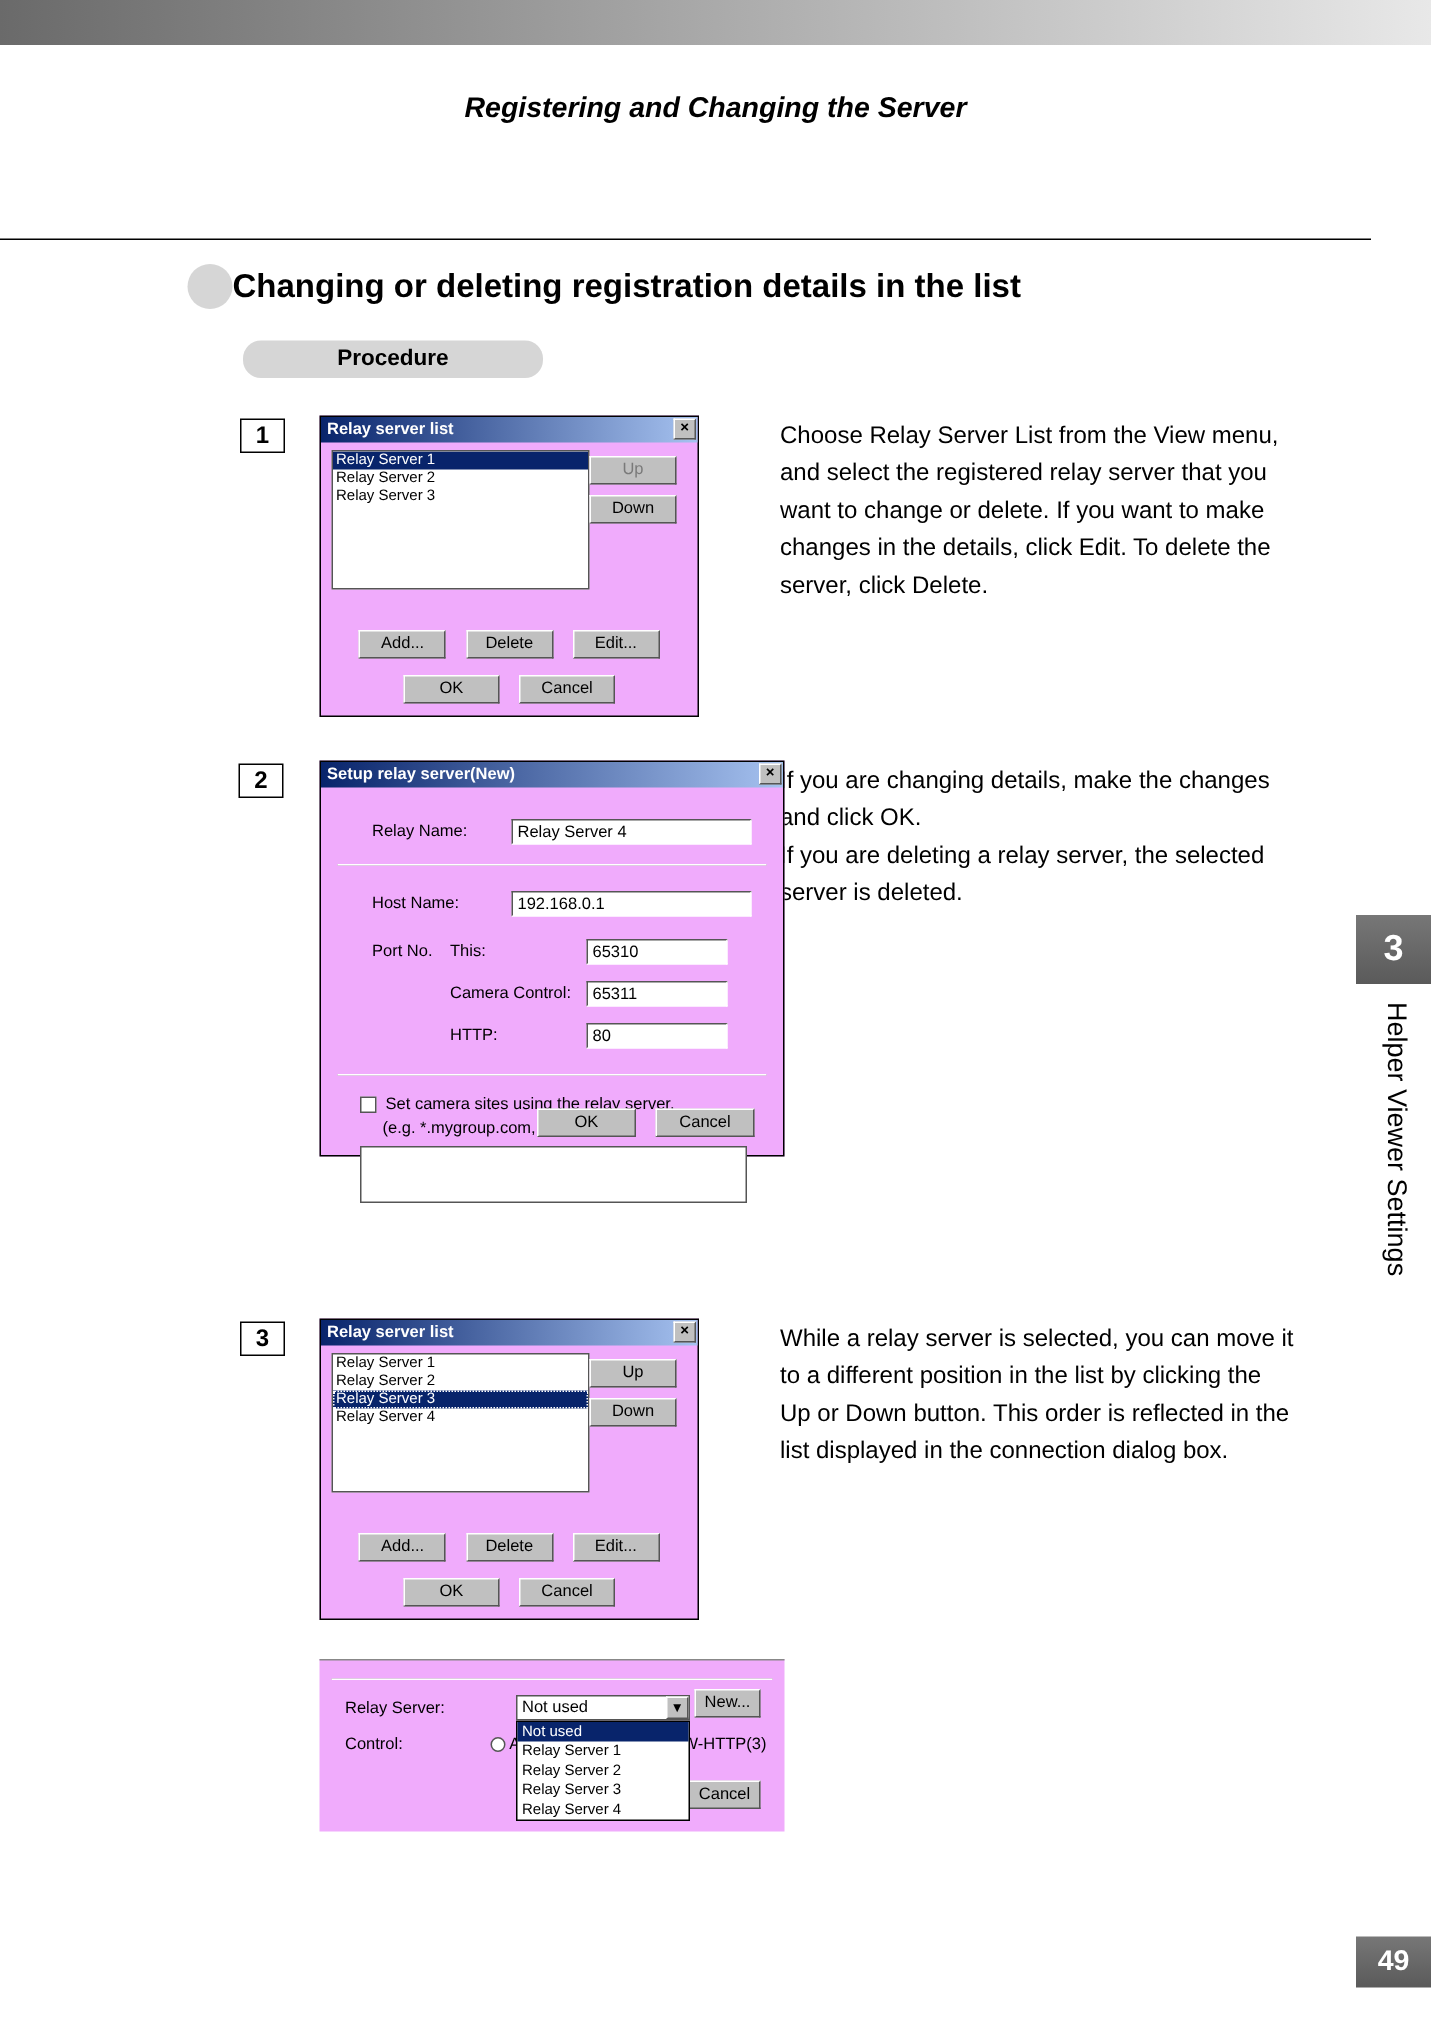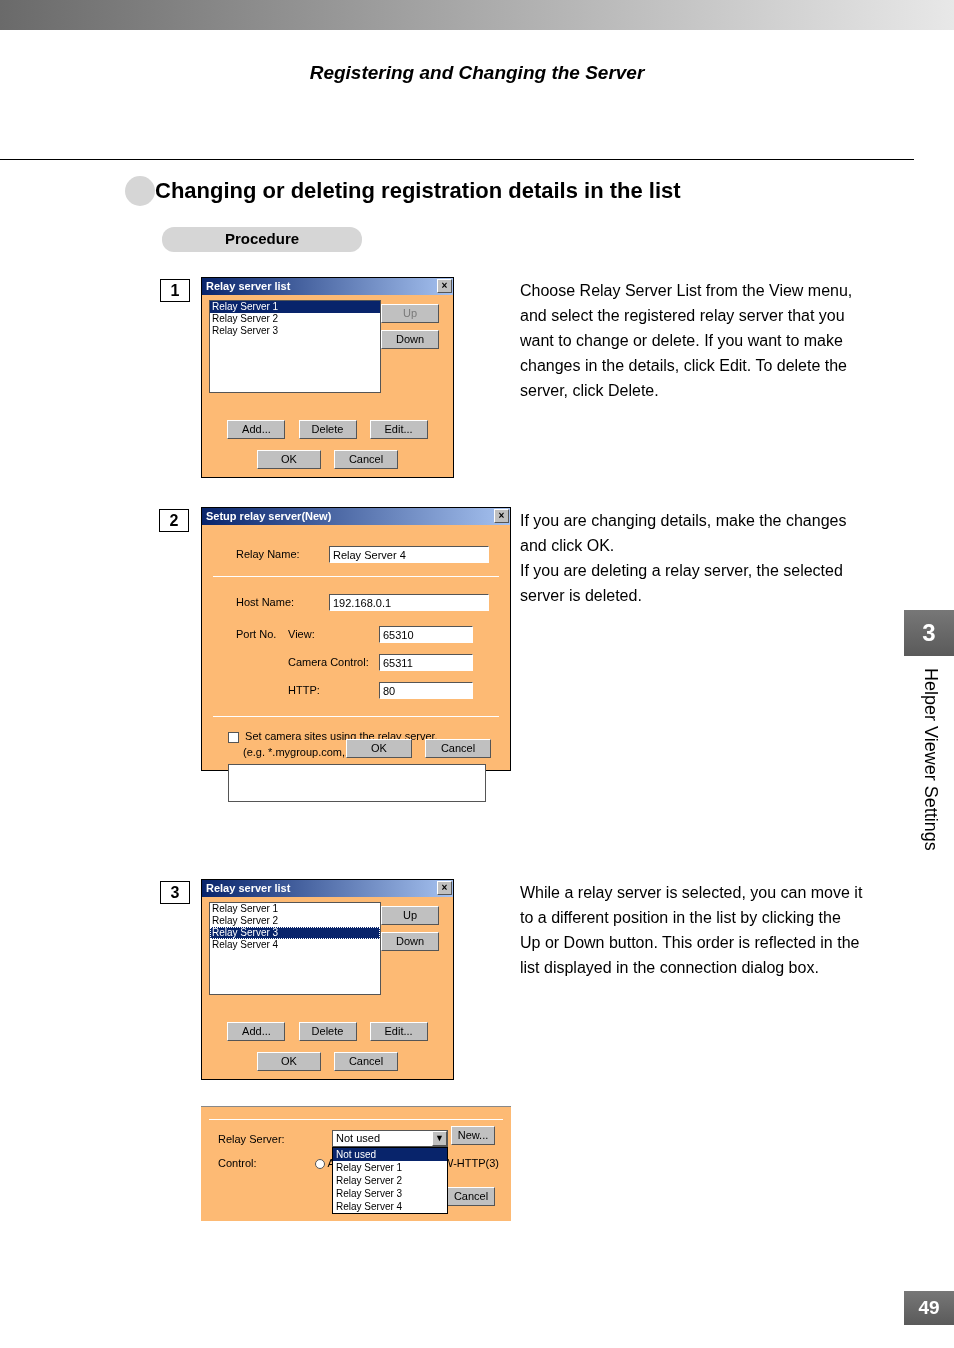--- a/index.html
+++ b/index.html
@@ -29,21 +29,21 @@
 
   
   .side-tab { position: absolute; right: 0; top: 610px; width: 50px; height: 710px; }
   .side-num-box { width: 50px; height: 46px; background: linear-gradient(to bottom, #777 0%, #5a5a5a 100%); color: #fff; text-align: center; line-height: 46px; font-size: 24px; font-weight: bold; }
   .side-label { width: 50px; height: 230px; writing-mode: vertical-rl; text-align: left; font-size: 18px; padding: 12px 13px 0 0; }
 
   
   .page-num-box { position: absolute; right: 0; bottom: 23px; width: 50px; height: 34px; background: linear-gradient(to bottom, #777 0%, #5a5a5a 100%); color: #fff; text-align: center; line-height: 34px; font-size: 19px; font-weight: bold; }
 
   
-  .dialog { position: absolute; background: #fdba74; border: 1px solid #000; font-family: Tahoma, Arial, sans-serif; font-size: 11px; color: #000; }
+  .dialog { position: absolute; background: #f0abfc; border: 1px solid #000; font-family: Tahoma, Arial, sans-serif; font-size: 11px; color: #000; margin-left: 12px; }
   .titlebar { height: 17px; background: linear-gradient(to right, #08246b 0%, #a6c2f0 100%); color: #fff; font-weight: bold; font-size: 11px; line-height: 17px; padding-left: 4px; position: relative; }
   .close-x { position: absolute; right: 1px; top: 1px; width: 15px; height: 14px; background: #c0c0c0; border: 1px solid #fff; border-right-color: #555; border-bottom-color: #555; text-align: center; line-height: 12px; font-weight: bold; font-size: 10px; color: #000; }
   .win-btn { display: inline-block; min-width: 58px; height: 19px; background: #c0c0c0; border: 1px solid #fff; border-right-color: #555; border-bottom-color: #555; font-size: 11px; line-height: 17px; text-align: center; margin: 0 5px; }
   .win-btn.disabled { color: #7a7a7a; }
   .win-input { background: #fff; border: 1px solid #555; border-right-color: #fff; border-bottom-color: #fff; height: 17px; padding: 0 3px; font-size: 11px; }
   .listbox { background: #fff; border: 1px solid #555; font-size: 10px; line-height: 12px; overflow: hidden; }
   .listbox .item { padding: 0 2px; white-space: nowrap; }
   .listbox .item.selected { background: #08246b; color: #fff; }
   .dropdown { background: #fff; border: 1px solid #555; height: 17px; position: relative; }
   .dropdown .dd-text { padding: 1px 3px; font-size: 11px; }
@@ -140,21 +140,21 @@
     <span class="close-x">×</span>
   </div>
   <div class="lbl" style="top:40px">Relay Name:</div>
   <input class="win-input in" style="top: 38px; width: 160px;" value="Relay Server 4">
   <div class="sep hr-in" style="top:68px"></div>
 
   <div class="lbl" style="top:88px">Host Name:</div>
   <input class="win-input in" style="top: 86px; width: 160px;" value="192.168.0.1">
 
   <div class="lbl" style="top:120px">Port No.</div>
-  <div class="lblv" style="top:120px">View:</div>
+  <div class="lblv" style="top:120px">This:</div>
   <input class="win-input" style="position: absolute; top: 118px; left: 177px; width: 94px;" value="65310">
 
   <div class="lblv" style="top:148px">Camera Control:</div>
   <input class="win-input" style="position: absolute; top: 146px; left: 177px; width: 94px;" value="65311">
 
   <div class="lblv" style="top:176px">HTTP:</div>
   <input class="win-input" style="position: absolute; top: 174px; left: 177px; width: 94px;" value="80">
 
   <div class="sep hr-in" style="top:208px"></div>
 

